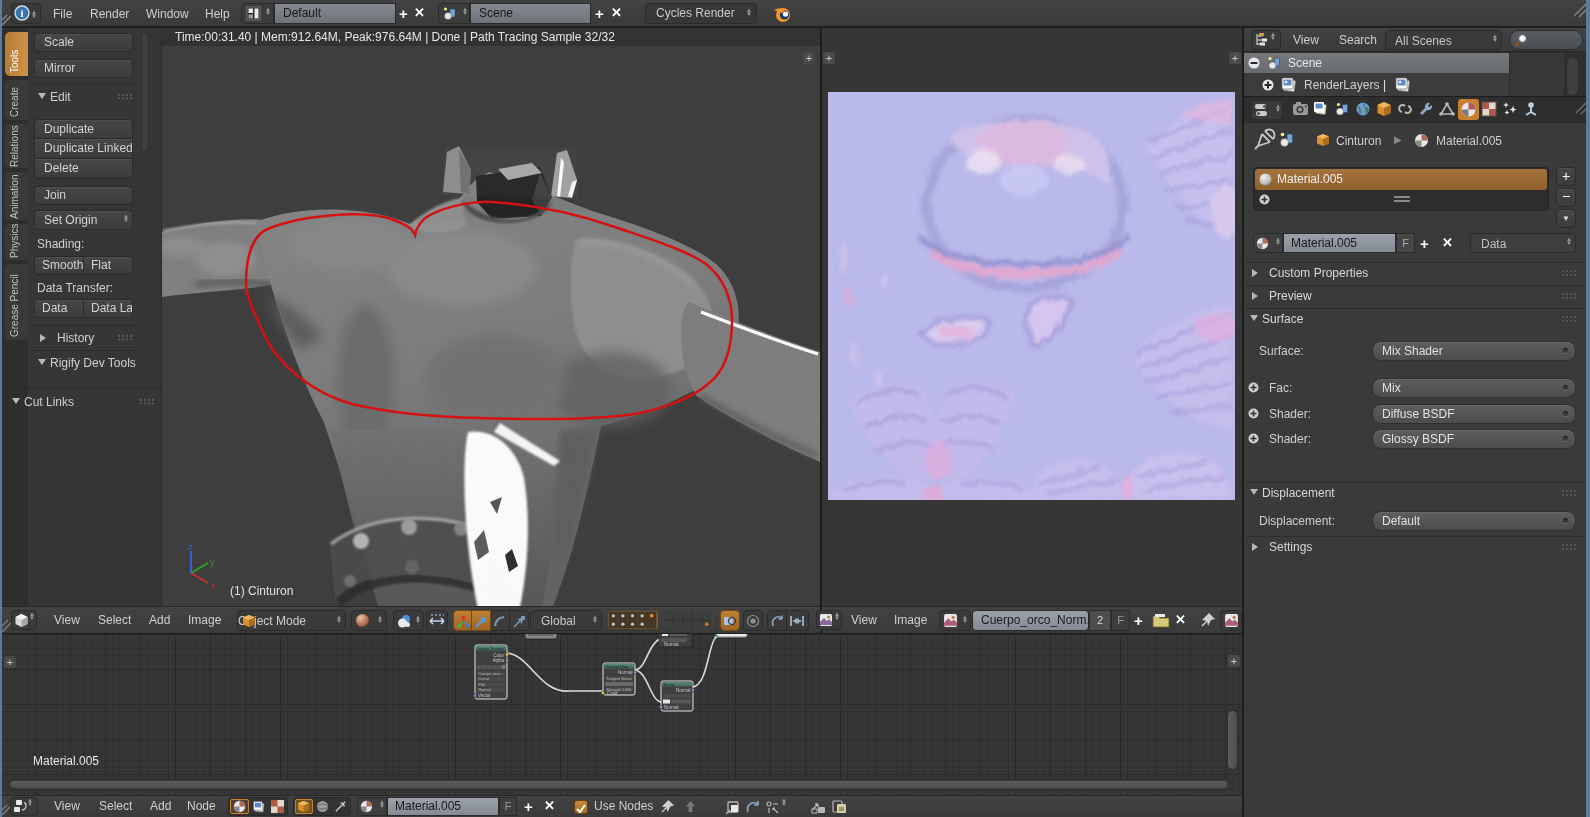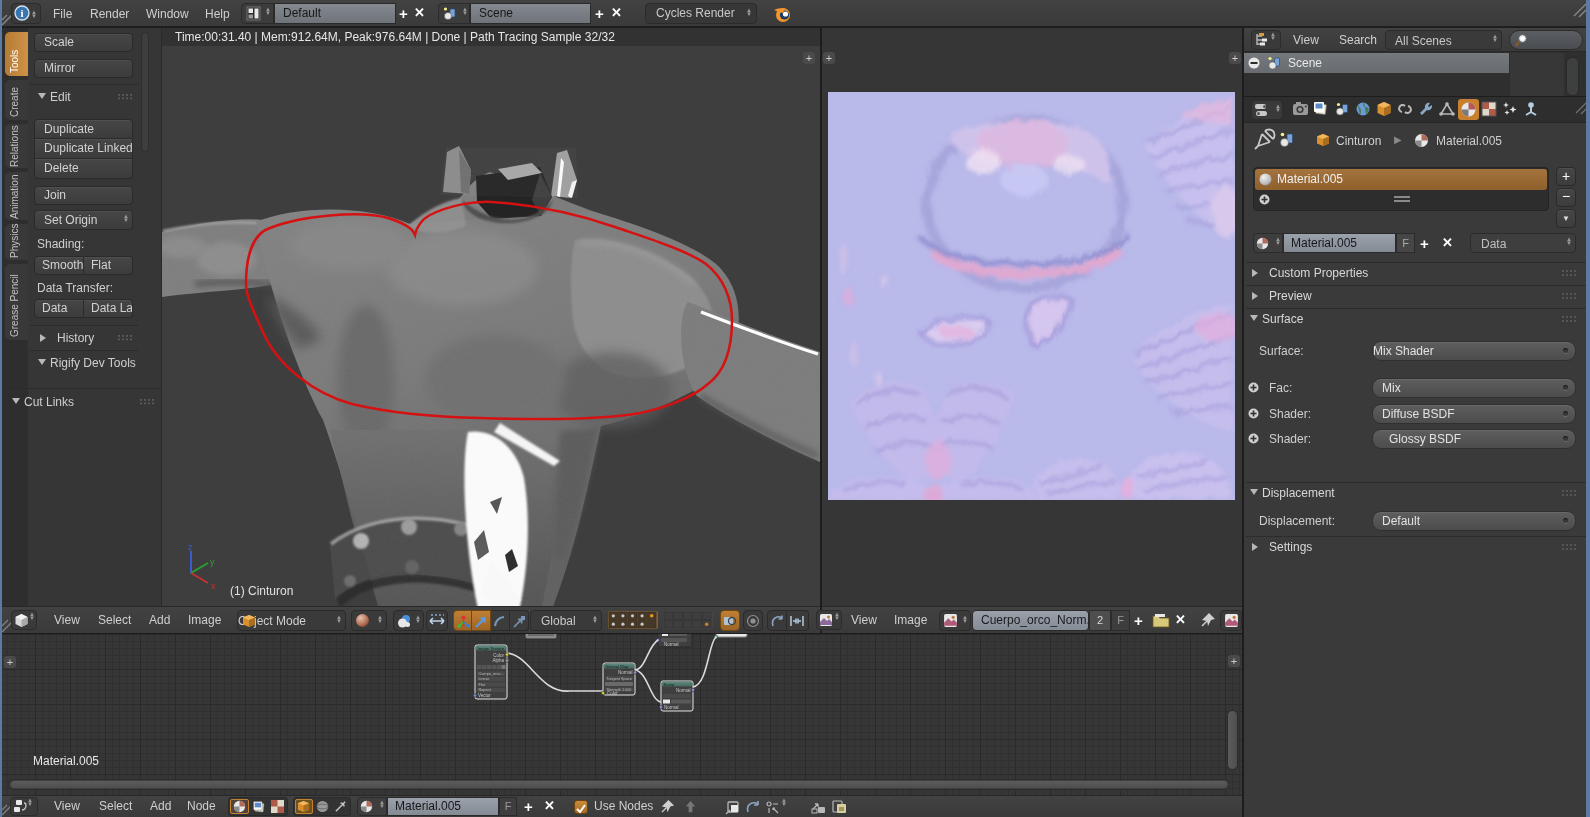--- a/index.html
+++ b/index.html
@@ -522,20 +522,41 @@
         <circle cx="6" cy="6" r="5.5" fill="#e8e8e8"></circle>
         <rect x="2.5" y="5" width="7" height="2" fill="#2a2a2a"></rect>
       </svg>
   <svg width="16" height="16" style="position:absolute;left:22px;top:2px" viewBox="0 0 16 16">
         <circle cx="4" cy="3.5" r="1.6" fill="#f5f089"></circle>
         <rect x="8.5" y="3" width="5" height="8" rx="1" fill="#7aa4d8" stroke="#2a4a70" stroke-width=".7"></rect>
         <circle cx="6.5" cy="10.5" r="3.6" fill="#e8e8e8" stroke="#555" stroke-width=".6"></circle>
       </svg>
   <span class="txt" style="position:absolute;left:44px;top:3px;color:#e8e8e8">Scene</span>
  </div>
+ <div class="abs" style="left:0;top:45px;width:265px;height:23px;background:#3c3c3c">
+  <svg width="12" height="12" style="position:absolute;left:18px;top:6px" viewBox="0 0 12 12">
+        <circle cx="6" cy="6" r="5.5" fill="#e8e8e8"></circle>
+        <rect x="2.5" y="5" width="7" height="2" fill="#2a2a2a"></rect>
+        <rect x="5" y="2.5" width="2" height="7" fill="#2a2a2a"></rect>
+      </svg>
+  <svg width="18" height="18" style="position:absolute;left:36px;top:3px" viewBox="0 0 18 18">
+        <rect x="4" y="4" width="11" height="11" rx="1" fill="#f0ead8" stroke="#777" stroke-width=".7" transform="rotate(6 9 9)"></rect>
+        <rect x="2" y="2" width="11" height="11" rx="1" fill="#fff" stroke="#666" stroke-width=".7"></rect>
+        <rect x="3.5" y="3.5" width="8" height="6" fill="#5a8ac8"></rect>
+        <circle cx="6" cy="6" r="1.5" fill="#e8e8e8"></circle>
+      </svg>
+  <span class="txt" style="position:absolute;left:60px;top:5px">RenderLayers</span>
+  <span class="txt" style="position:absolute;left:139px;top:5px;color:#e8e8e8">|</span>
+  <svg width="18" height="18" style="position:absolute;left:150px;top:3px" viewBox="0 0 18 18">
+        <rect x="4" y="4" width="11" height="11" rx="1" fill="#f0ead8" stroke="#777" stroke-width=".7" transform="rotate(6 9 9)"></rect>
+        <rect x="2" y="2" width="11" height="11" rx="1" fill="#fff" stroke="#666" stroke-width=".7"></rect>
+        <rect x="3.5" y="3.5" width="8" height="6" fill="#5a8ac8"></rect>
+        <circle cx="6" cy="6" r="1.5" fill="#e8e8e8"></circle>
+      </svg>
+ </div>
  <div class="abs" style="left:265px;top:25px;width:55px;height:43px;background:#373737;border-left:1px solid #2e2e2e"></div>
  <div class="abs" style="left:322px;top:29px;width:13px;height:39px;background:#3e4040;border:1px solid #2a2a2a;border-radius:6px"></div>
 </div>
 
 <div class="abs" id="props" style="left:1244px;top:97px;width:346px;height:720px;background:#3a3a3a">
 
  <div class="abs" style="left:0;top:0;width:346px;height:26px;background:#2e2e2e;border-bottom:1px solid #262626">
   <div class="abs" style="left:7px;top:3px;width:32px;height:20px;background:#3a3a3a;border:1px solid #2c2c2c;border-radius:4px">
    <svg width="16" height="14" style="position:absolute;left:2px;top:2px" viewBox="0 0 16 14">
           <rect x="1" y="1" width="11" height="5" rx="2" fill="#c8c8c8"></rect>
@@ -669,42 +690,42 @@
  <div class="fld" style="left:39px;top:136px;width:113px;height:20px;line-height:18px;border-radius:0;background:linear-gradient(#9aa1ab,#848b95)"><span style="margin-left:7px">Material.005</span></div>
  <div class="abs" style="left:152px;top:136px;width:19px;height:20px;background:#464646;border:1px solid #2b2b2b;color:#aaa;font-size:11px;text-align:center;line-height:18px">F</div>
  <div class="abs plus" style="left:176px;top:138px">+</div>
  <div class="abs plus" style="left:198px;top:138px;font-size:13px">✕</div>
  <div class="abs" style="left:226px;top:136px;width:106px;height:20px;background:#3e3e3e;border:1px solid #2b2b2b;border-radius:4px"><span class="txt" style="margin-left:10px;line-height:18px;color:#c0c0c0">Data</span><span class="ud" style="position:absolute;right:3px;top:3px">▲<br>▼</span></div>
 
  <div class="phead" style="top:165px"><span class="tri-r"></span>Custom Properties<span class="grip"></span></div>
  <div class="phead" style="top:188px"><span class="tri-r"></span>Preview<span class="grip"></span></div>
  <div class="phead" style="top:211px"><span class="tri-d"></span>Surface<span class="grip"></span></div>
  <div class="abs txt" style="left:15px;top:247px">Surface:</div>
- <div class="mbtn" style="left:128px;top:244px;width:204px;height:20px;line-height:18px"><span style="">Mix Shader</span><span class="dot"></span></div>
+ <div class="mbtn" style="left:128px;top:244px;width:204px;height:20px;line-height:18px"><span style="margin-left:9px">Mix Shader</span><span class="dot"></span></div>
  <svg class="abs" width="11" height="11" style="left:4px;top:285px" viewBox="0 0 11 11">
       <circle cx="5.5" cy="5.5" r="5" fill="#d0d0d0"></circle>
       <rect x="2.5" y="4.7" width="6" height="1.6" fill="#333"></rect>
       <rect x="4.7" y="2.5" width="1.6" height="6" fill="#333"></rect>
     </svg>
  <div class="abs txt" style="left:25px;top:284px">Fac:</div>
  <div class="mbtn" style="left:128px;top:281px;width:204px;height:20px;line-height:18px"><span style="margin-left:9px">Mix</span><span class="dot"></span></div>
  <svg class="abs" width="11" height="11" style="left:4px;top:311px" viewBox="0 0 11 11">
       <circle cx="5.5" cy="5.5" r="5" fill="#d0d0d0"></circle>
       <rect x="2.5" y="4.7" width="6" height="1.6" fill="#333"></rect>
       <rect x="4.7" y="2.5" width="1.6" height="6" fill="#333"></rect>
     </svg>
  <div class="abs txt" style="left:25px;top:310px">Shader:</div>
  <div class="mbtn" style="left:128px;top:307px;width:204px;height:20px;line-height:18px"><span style="margin-left:9px">Diffuse BSDF</span><span class="dot"></span></div>
  <svg class="abs" width="11" height="11" style="left:4px;top:336px" viewBox="0 0 11 11">
       <circle cx="5.5" cy="5.5" r="5" fill="#d0d0d0"></circle>
       <rect x="2.5" y="4.7" width="6" height="1.6" fill="#333"></rect>
       <rect x="4.7" y="2.5" width="1.6" height="6" fill="#333"></rect>
     </svg>
  <div class="abs txt" style="left:25px;top:335px">Shader:</div>
- <div class="mbtn" style="left:128px;top:332px;width:204px;height:20px;line-height:18px"><span style="margin-left:16px">Glossy BSDF</span><span class="dot"></span></div>
+ <div class="mbtn" style="left:128px;top:332px;width:204px;height:20px;line-height:18px"><span style="margin-left:9px">Glossy BSDF</span><span class="dot"></span></div>
  <div class="phead" style="top:385px"><span class="tri-d"></span>Displacement<span class="grip"></span></div>
  <div class="abs txt" style="left:15px;top:417px">Displacement:</div>
  <div class="mbtn" style="left:128px;top:414px;width:204px;height:20px;line-height:18px"><span style="margin-left:9px">Default</span><span class="dot"></span></div>
  <div class="phead" style="top:439px"><span class="tri-r"></span>Settings<span class="grip"></span></div>
 </div>
 
 <div class="abs" id="nodeed" style="left:0;top:634px;width:1242px;height:183px;background:#363636">
  <div class="abs" style="left:0;top:0;width:1242px;height:161px;background-image:linear-gradient(#2a2a2a 1px,transparent 1px),linear-gradient(90deg,#2a2a2a 1px,transparent 1px),linear-gradient(#303030 1px,transparent 1px),linear-gradient(90deg,#303030 1px,transparent 1px);background-size:35px 35px,35px 35px,7px 7px,7px 7px"></div>
  <div class="abs" style="left:4px;top:22px;width:12px;height:12px;background:#4a4a4a;border-radius:3px;color:#ccc;font-size:11px;line-height:12px;text-align:center">+</div>
  <div class="abs" style="left:1228px;top:21px;width:12px;height:12px;background:#4a4a4a;border-radius:3px;color:#ccc;font-size:11px;line-height:12px;text-align:center">+</div>

